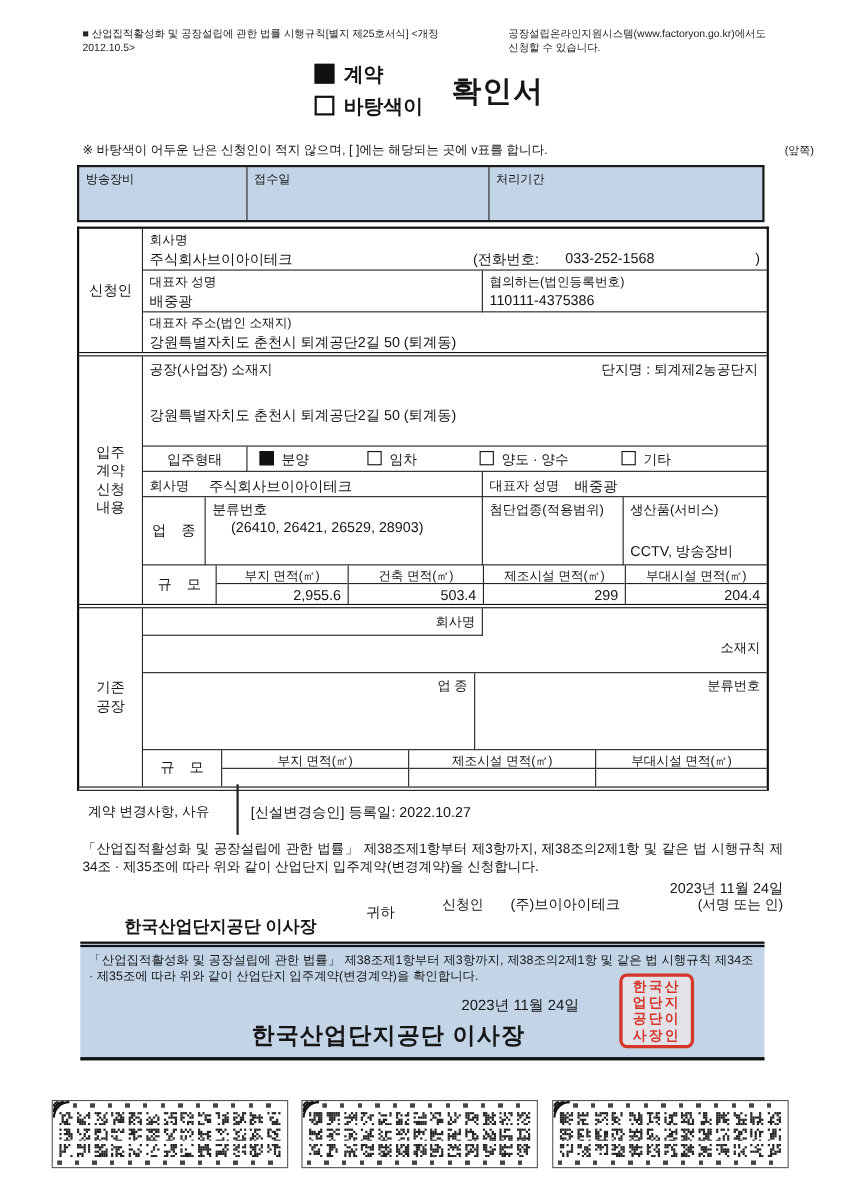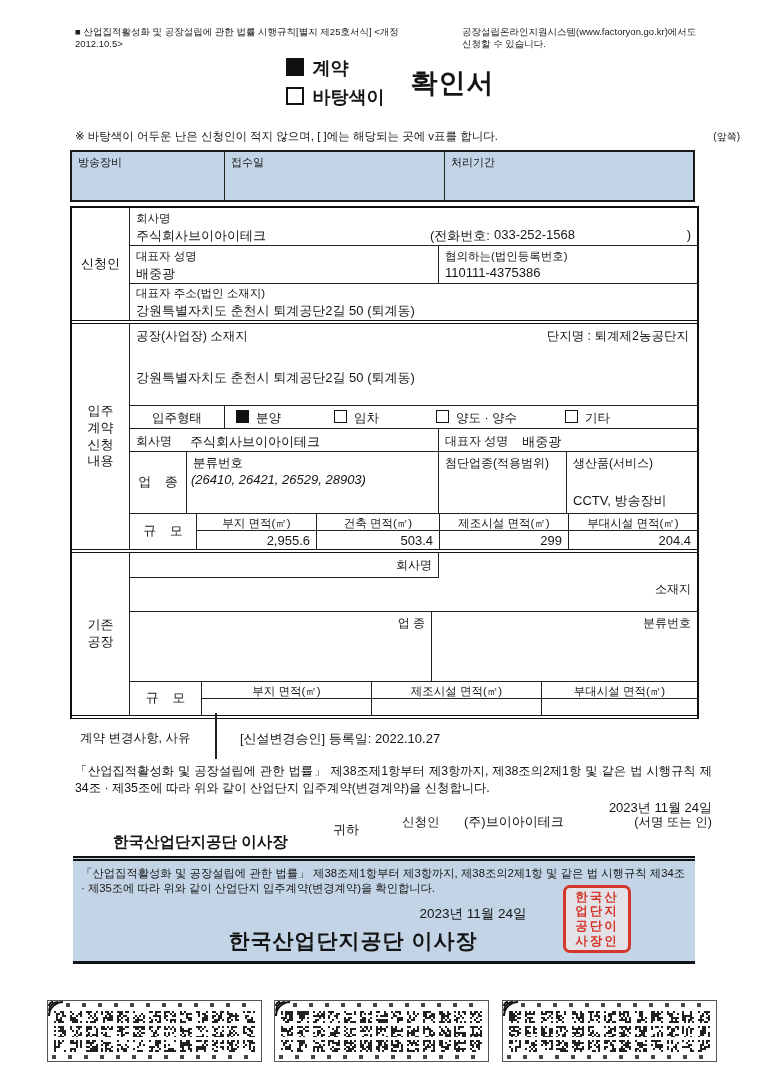--- a/index.html
+++ b/index.html
@@ -97,21 +97,21 @@
   <div class="abs tbl">
 
     <div class="cell br seclabel" style="left:0;top:0;width:58px;height:112px;">
       <span>신청인</span>
     </div>
     <div class="cell bb" style="left:58px;top:0;width:567px;height:38px;">
       <div class="abs lbl" style="left:6px;top:3px;">회사명</div>
       <div class="abs val" style="left:6px;top:19px;">주식회사브이아이테크</div>
       <div class="abs val" style="left:300px;top:19px;right:6px;display:flex;">
         <span>(전화번호:</span>
-        <span style="margin-left:4px;">033-252-1568</span>
+        <span style="margin-left:24px;">033-252-1568</span>
         <span style="margin-left:auto;">)</span>
       </div>
     </div>
     <div class="cell bb br" style="left:58px;top:38px;width:309px;height:38px;">
       <div class="abs lbl" style="left:6px;top:3px;">대표자 성명</div>
       <div class="abs val" style="left:6px;top:19px;">배중광</div>
     </div>
     <div class="cell bb" style="left:367px;top:38px;width:258px;height:38px;">
       <div class="abs lbl" style="left:6px;top:3px;">협의하는(법인등록번호)</div>
       <div class="abs val" style="left:6px;top:19px;">110111-4375386</div>
@@ -144,21 +144,21 @@
       <span>회사명</span>
       <span class="val" style="margin-left:18px;">주식회사브이아이테크</span>
     </div>
     <div class="cell bb rowline" style="left:367px;top:221px;width:258px;height:23px;">
       <span>대표자 성명</span>
       <span class="val" style="margin-left:14px;">배중광</span>
     </div>
     <div class="cell bb br seclabel" style="left:58px;top:244px;width:57px;height:62px;letter-spacing:5px;padding-left:5px;">업  종</div>
     <div class="cell bb br" style="left:115px;top:244px;width:252px;height:62px;">
       <div class="abs lbl" style="left:6px;top:3px;font-size:12.5px;">분류번호</div>
-      <div class="abs val" style="left:4px;top:20px;font-style:italic;">(26410, 26421, 26529, 28903)</div>
+      <div class="abs val" style="left:23px;top:20px;">(26410, 26421, 26529, 28903)</div>
     </div>
     <div class="cell bb" style="left:495px;top:244px;width:130px;height:62px;">
       <div class="abs" style="left:6px;top:3px;font-size:12px;">생산품(서비스)</div>
       <div class="abs val" style="left:6px;top:40px;">CCTV,  방송장비</div>
     </div>
     <div class="cell bb br" style="left:367px;top:244px;width:128px;height:62px;">
       <div class="abs" style="left:6px;top:3px;font-size:12px;">첨단업종(적용범위)</div>
     </div>
     <div class="cell br seclabel" style="left:58px;top:306px;width:67px;height:35px;letter-spacing:5px;padding-left:5px;">규  모</div>
     <div class="cell br" style="left:125px;top:306px;width:120px;height:35px;">
@@ -198,21 +198,21 @@
     </div>
     <div class="cell" style="left:470px;top:474px;width:155px;height:33px;">
       <div class="hdrcell">부대시설 면적(㎡)</div>
       <div class="valcell"></div>
     </div>
     <div class="sep" style="top:507px;"></div>
   </div>
 
   <div class="abs chg-divider"></div>
   <div class="abs" style="left:80px;top:730px;font-size:12.5px;">계약 변경사항, 사유</div>
-  <div class="abs val" style="left:228px;top:730px;margin-left:12px;">[신설변경승인] 등록일: 2022.10.27</div>
+  <div class="abs val" style="left:228px;top:730px;">[신설변경승인] 등록일: 2022.10.27</div>
 
   <div class="abs stmt">「산업집적활성화 및 공장설립에 관한 법률」 제38조제1항부터 제3항까지, 제38조의2제1항 및 같은 법  시행규칙 제34조 · 제35조에 따라 위와 같이 산업단지 입주계약(변경계약)을 신청합니다.</div>
   <div class="abs apply-date">2023년 11월 24일</div>
   <div class="abs" style="left:402px;top:814px;font-size:12.5px;">신청인</div>
   <div class="abs val" style="left:464px;top:813px;">(주)브이아이테크</div>
   <div class="abs" style="left:565px;top:814px;width:147px;text-align:right;font-size:12.5px;">(서명 또는 인)</div>
   <div class="abs b" style="left:113px;top:832px;font-size:15.5px;">한국산업단지공단 이사장</div>
   <div class="abs" style="left:333px;top:821px;font-size:13px;">귀하</div>
 
   <div class="abs confirm-box">

